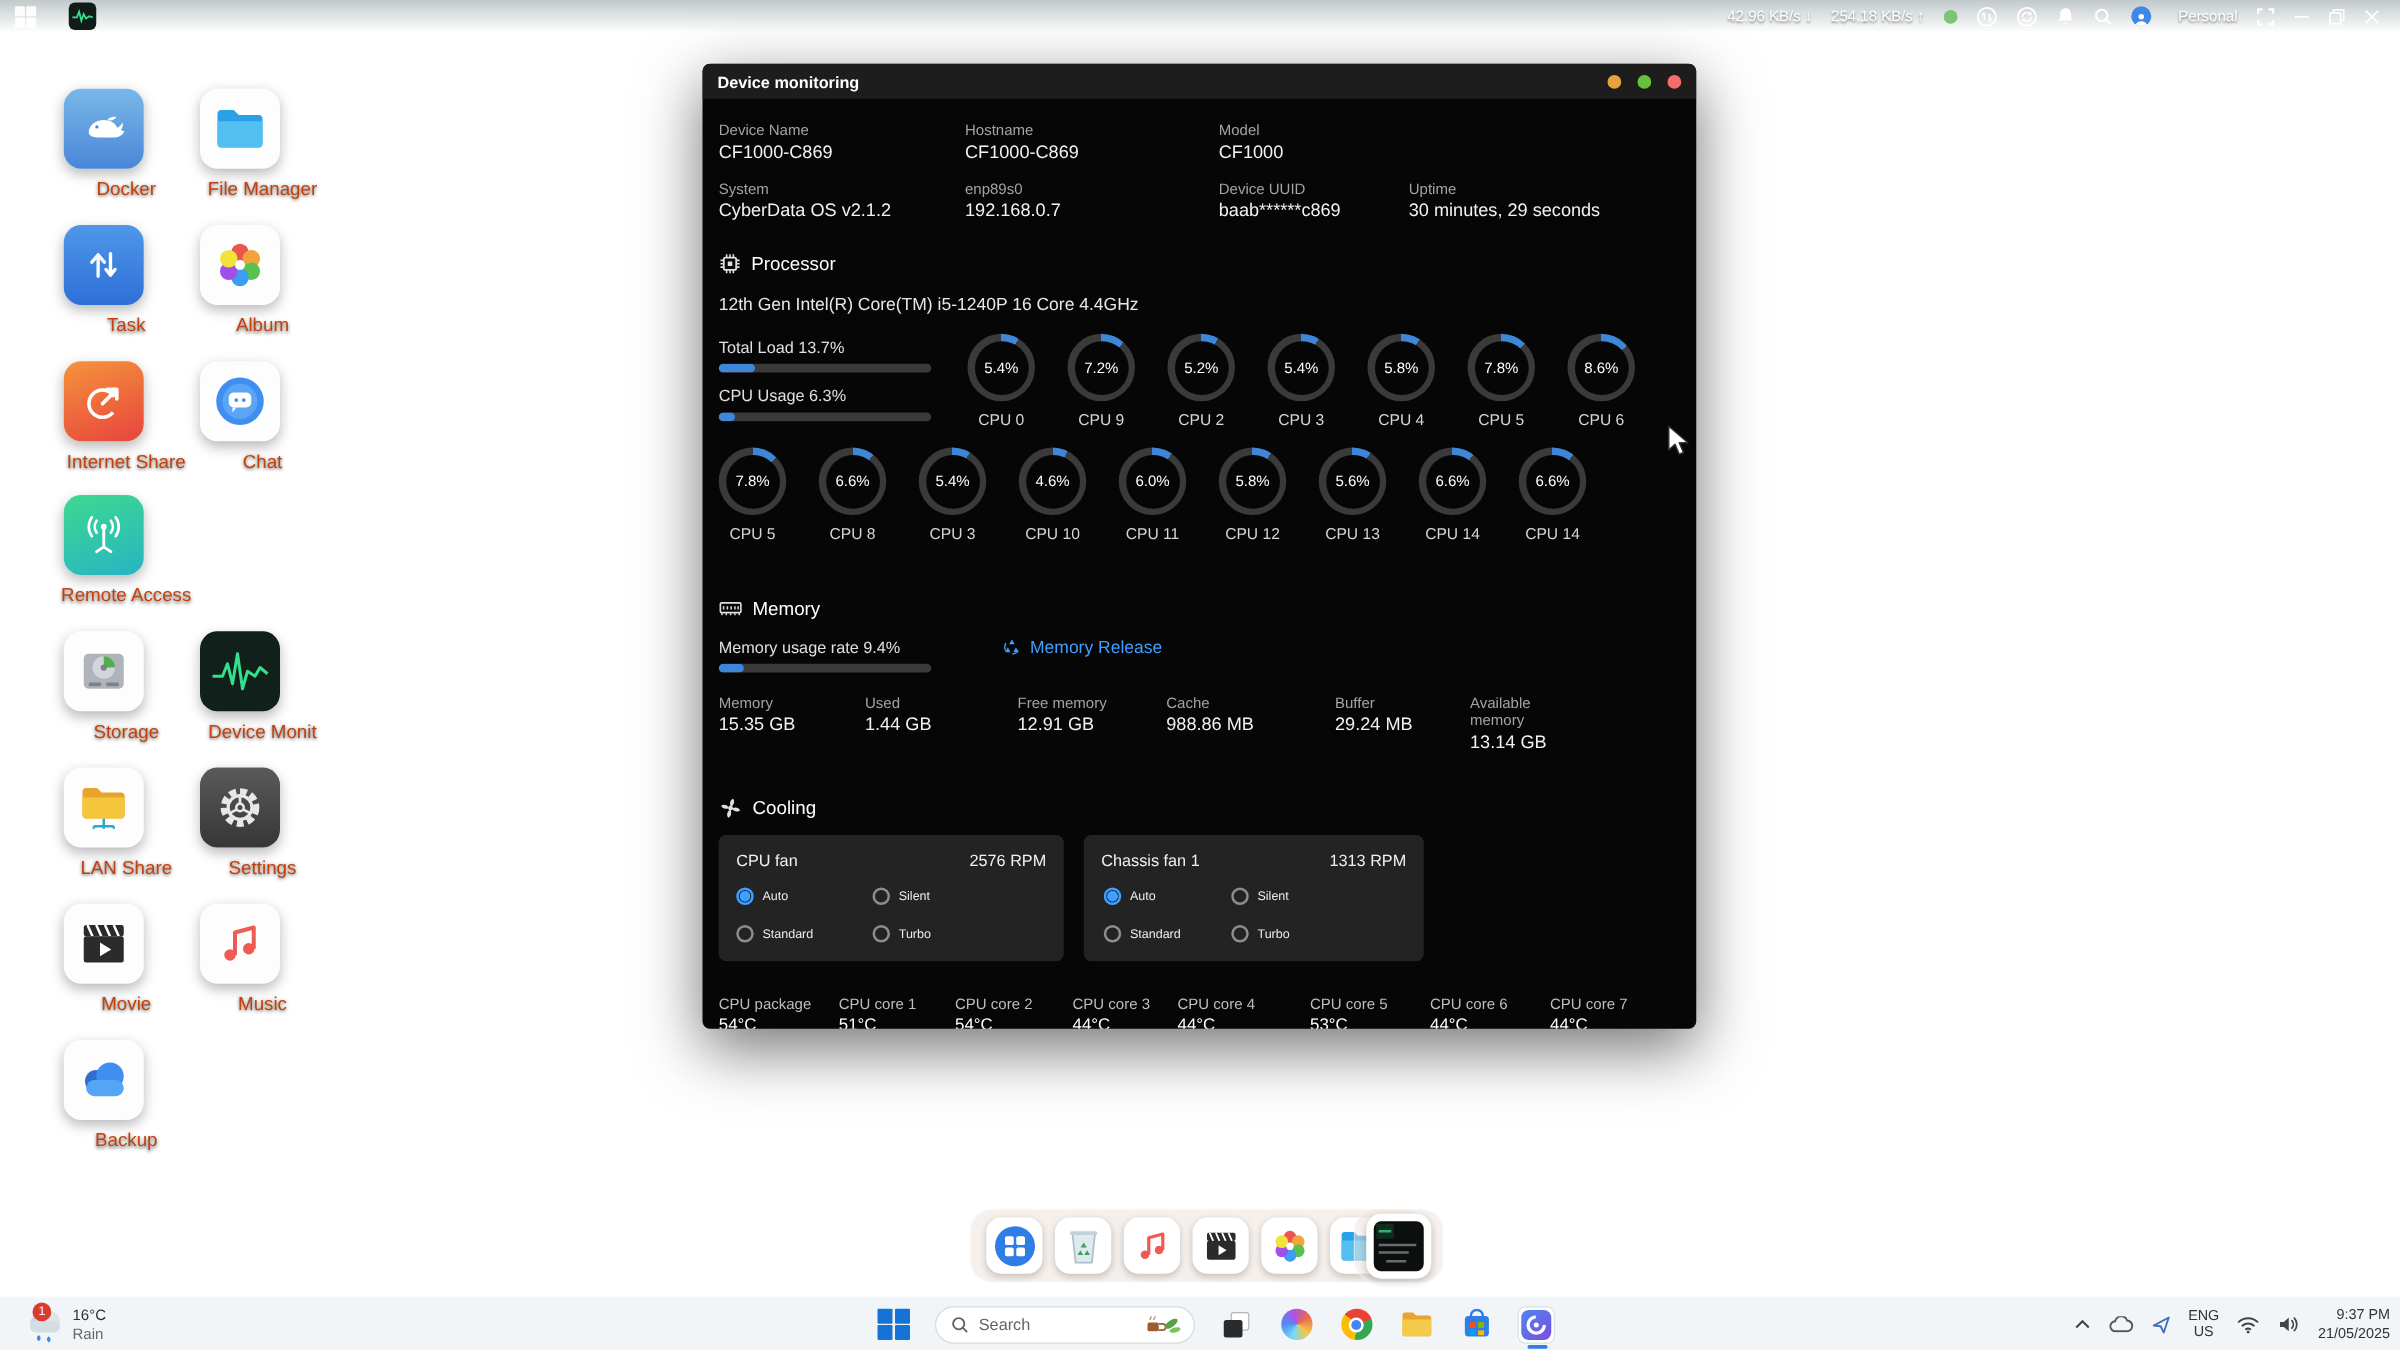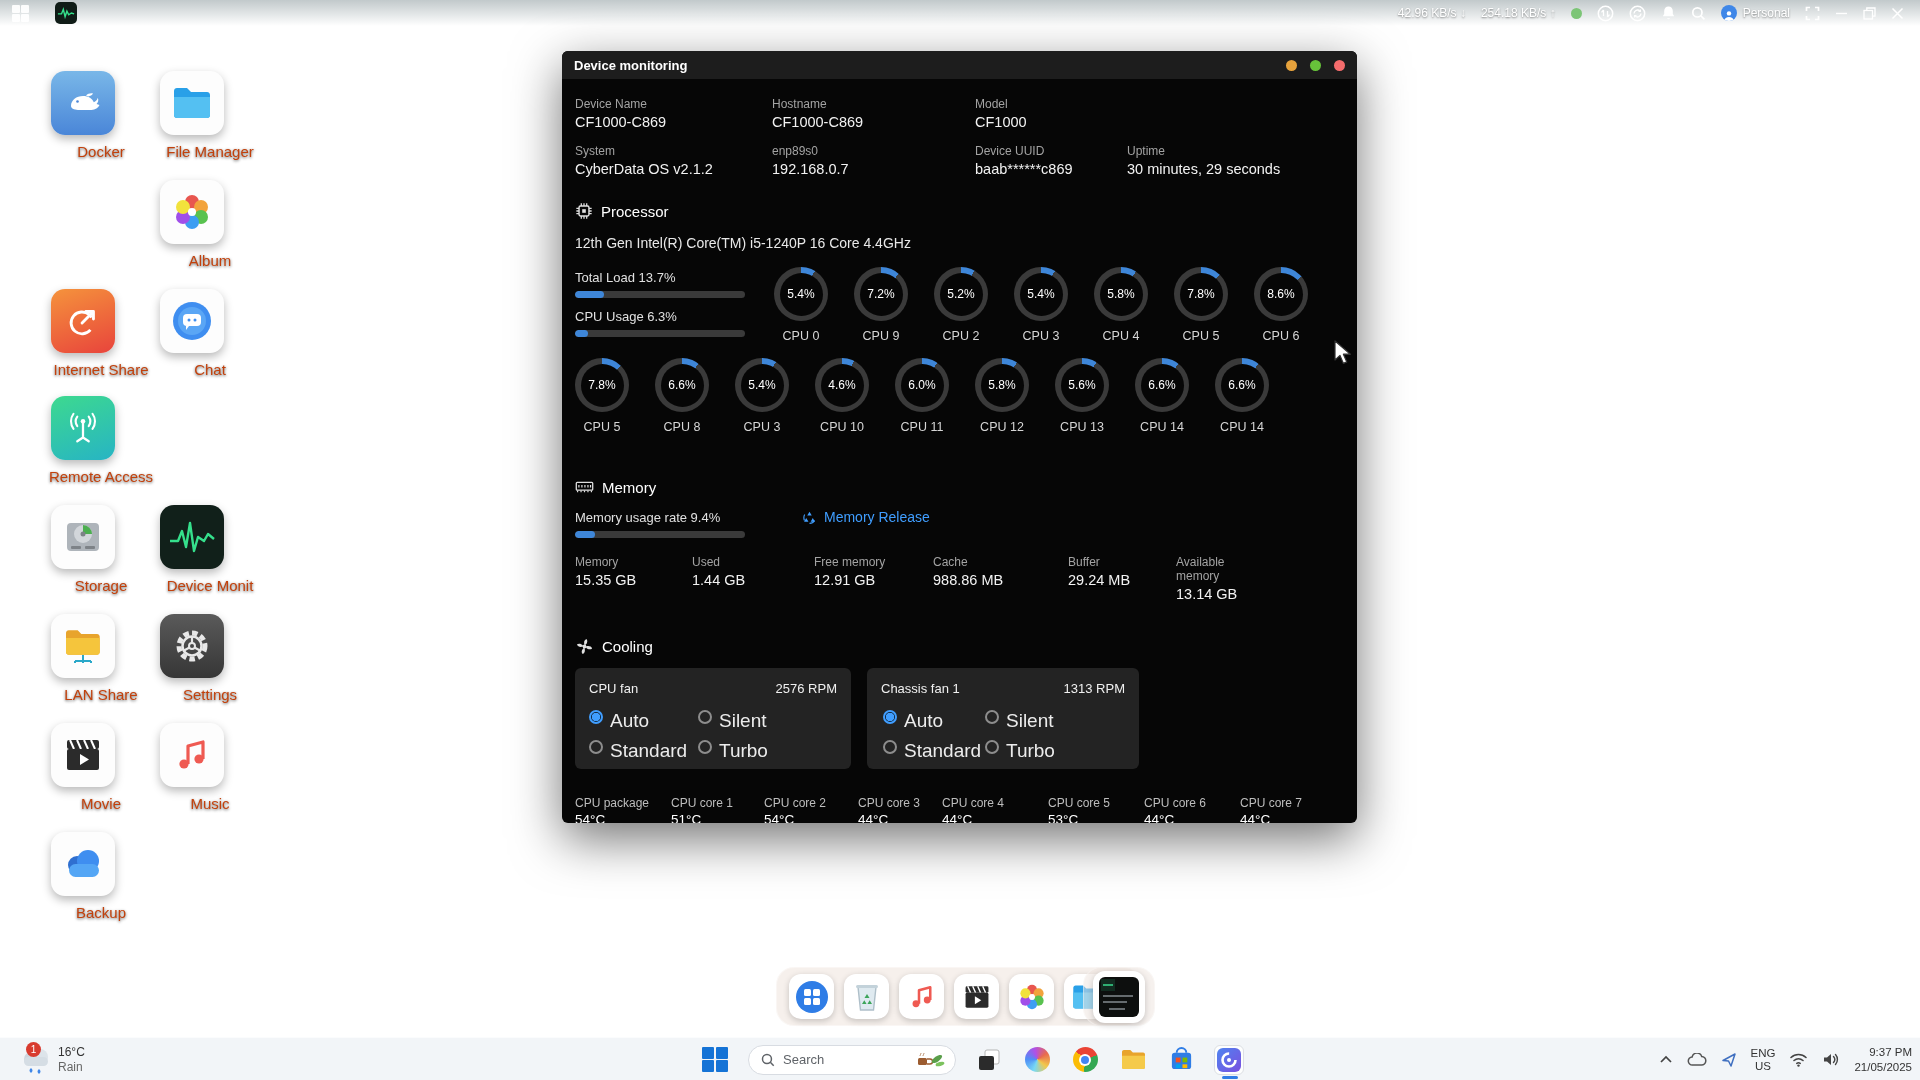--- a/index.html
+++ b/index.html
@@ -22,21 +22,21 @@
     color:#fff; font-size:12px; text-shadow:0 1px 2px rgba(0,0,0,.45); z-index:50;
     background:linear-gradient(180deg, rgba(10,40,48,.25), rgba(10,40,48,0)); }
   .tb-left { display:flex; align-items:center; gap:26px; padding-left:12px; }
   .tb-grid { width:17px; height:17px; display:grid; grid-template-columns:8px 8px; grid-template-rows:8px 8px; gap:1px; }
   .tb-grid span { background:rgba(255,255,255,.92); border-radius:1px; }
   .tb-app { position:relative; width:22px; height:22px; border-radius:5px; background:#101c17; display:flex; align-items:center; justify-content:center; }
   .tb-app::after { content:""; position:absolute; bottom:-4px; left:7px; width:8px; height:2px; background:#fff; border-radius:1px; }
   .tb-right { margin-left:auto; display:flex; align-items:center; gap:15px; padding-right:16px; }
   .tb-ico { display:flex; align-items:center; justify-content:center; }
   .dot-green { width:11px; height:11px; border-radius:50%; background:#7cc576; }
-  .tb-user { display:flex; align-items:center; gap:6px; }
+  .tb-user { display:flex; align-items:center; gap:22px; }
   .avatar { width:16px; height:16px; border-radius:50%; background:#3f87e8; display:flex; align-items:flex-end; justify-content:center; overflow:hidden; }
 
   
   .dicon { position:absolute; width:124px; display:flex; flex-direction:column; align-items:center; cursor:default; }
   .tile { width:64px; height:64px; border-radius:14px; display:flex; align-items:center; justify-content:center;
     box-shadow:0 4px 10px rgba(0,0,0,.28); }
   .dlabel { margin-top:8px; font-size:15px; color:#c2410c; text-shadow:0 1px 3px rgba(0,0,0,.65); white-space:nowrap;padding-left:36px; }
   .t-white { background:#fdfdfd; }
   .t-docker { background:linear-gradient(180deg,#79b7e8,#4a86d8); }
   .t-task { background:linear-gradient(180deg,#4e97e8,#2f6fd8); }
@@ -63,21 +63,21 @@
   .meter .fill { height:100%; border-radius:4px; background:#3e86d8; }
   .gaugerow { position:absolute; display:flex; }
   .gauge { width:80px; display:flex; flex-direction:column; align-items:center; }
   .ring { width:54px; height:54px; border-radius:50%; display:flex; align-items:center; justify-content:center; background:#3a3a3a; }
   .ring .inner { width:43px; height:43px; border-radius:50%; background:#060606; display:flex; align-items:center; justify-content:center; }
   .ring .pct { color:#fff; font-size:12px; }
   .glabel { margin-top:8px; color:#d6d6d6; font-size:12.5px; }
   .link { position:absolute; display:flex; align-items:center; gap:7px; color:#409eff; font-size:14px; cursor:pointer; }
   .fancard { position:absolute; width:276px; height:101px; background:#232323; border-radius:6px; }
   .fanhead { position:absolute; top:13px; left:14px; right:14px; display:flex; justify-content:space-between; color:#f0f0f0; font-size:13px; }
-  .radio { position:absolute; display:flex; align-items:flex-start; gap:7px; color:#ececec; font-size:19px; cursor:pointer; }
+  .radio { position:absolute; display:flex; align-items:center; gap:7px; color:#ececec; font-size:10px; cursor:pointer; }
   .rdot { width:14px; height:14px; border-radius:50%; border:2px solid #8d8d8d; background:transparent; }
   .radio.checked .rdot { border-color:#409eff; background:radial-gradient(circle, #409eff 0 4px, #10253c 4.5px); }
   .temp { position:absolute; }
   .temp .lab { font-size:12px; color:#bdbdbd; }
   .temp .val { font-size:13.5px; color:#fff; margin-top:2px; }
 
   
   .dock { position:absolute; left:776px; top:967px; width:365px; height:59px; border-radius:18px;
     background:rgba(238,227,221,.55); border:1px solid rgba(255,255,255,.45); display:flex; align-items:center; gap:10px; padding:0 12px; z-index:30; }
   .dock2 { position:absolute; left:1083px; top:967px; width:72px; height:59px; border-radius:18px;
@@ -204,20 +204,29 @@
   </div>
   <div class="dicon" style="left:130px; top:71px;">
     <div class="tile t-white">
         <svg width="42" height="36" viewBox="0 0 42 36">
           <path fill="#29a0e8" d="M3 6c0-1.7 1.3-3 3-3h10l4 4h16c1.7 0 3 1.3 3 3v20c0 1.7-1.3 3-3 3H6c-1.7 0-3-1.3-3-3z"></path>
           <path fill="#54c0f2" d="M3 12h36v18c0 1.7-1.3 3-3 3H6c-1.7 0-3-1.3-3-3z"></path>
         </svg>
       </div>
     <div class="dlabel">File Manager</div>
   </div>
+  <div class="dicon" style="left:21px; top:180px;">
+    <div class="tile t-task">
+        <svg width="36" height="36" viewBox="0 0 40 40">
+          <path d="M15 30V11M15 11l-5.5 6.5M15 11l5.5 6.5" stroke="#fff" stroke-width="3" fill="none" stroke-linecap="round" stroke-linejoin="round" opacity=".95"></path>
+          <path d="M26 10v19M26 29l-4-5M26 29l4-5" stroke="#fff" stroke-width="3" fill="none" stroke-linecap="round" stroke-linejoin="round"></path>
+        </svg>
+      </div>
+    <div class="dlabel">Task</div>
+  </div>
   <div class="dicon" style="left:130px; top:180px;">
     <div class="tile t-white">
         <svg width="44" height="44" viewBox="0 0 44 44">
           <circle cx="22" cy="12" r="7" fill="#e8564f"></circle>
           <circle cx="31" cy="17" r="7" fill="#f2a33c"></circle>
           <circle cx="31" cy="27" r="7" fill="#59c24f"></circle>
           <circle cx="22" cy="32" r="7" fill="#3c9ef2"></circle>
           <circle cx="13" cy="27" r="7" fill="#a04fe9"></circle>
           <circle cx="13" cy="17" r="7" fill="#f2e23c"></circle>
           <circle cx="22" cy="22" r="4" fill="#fff"></circle>

